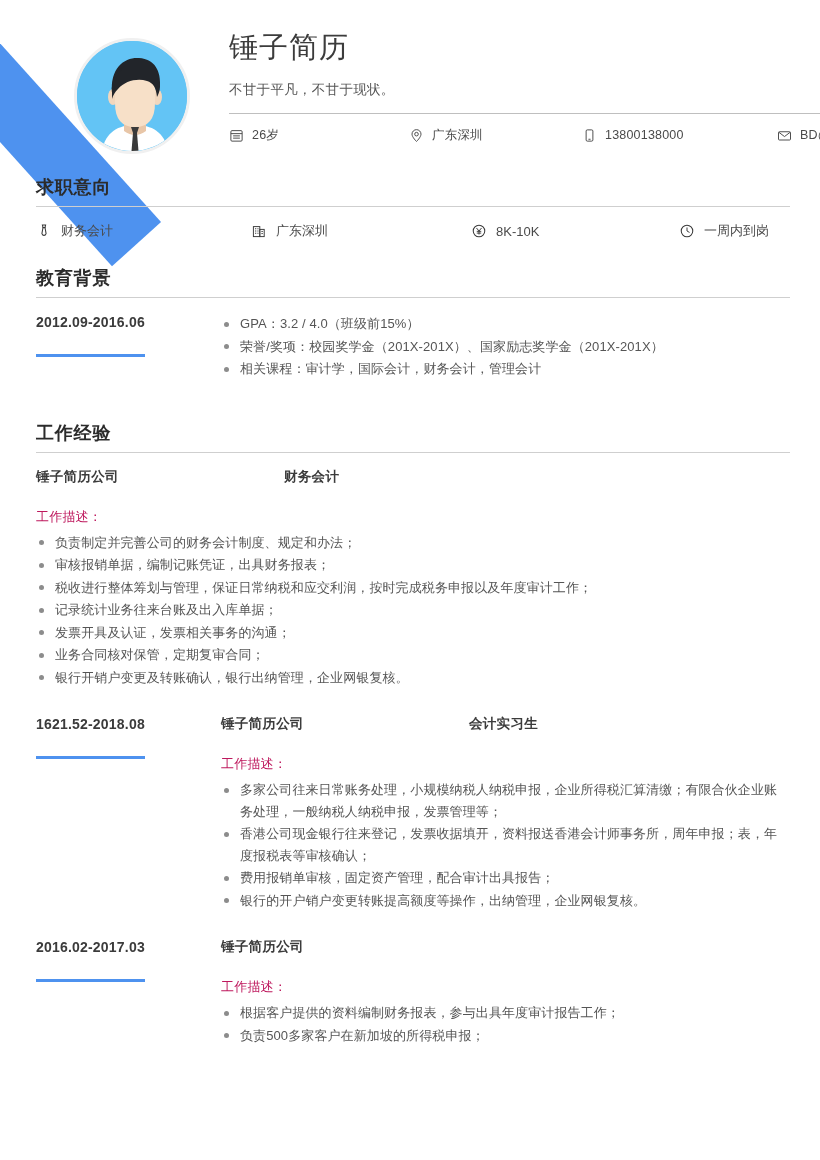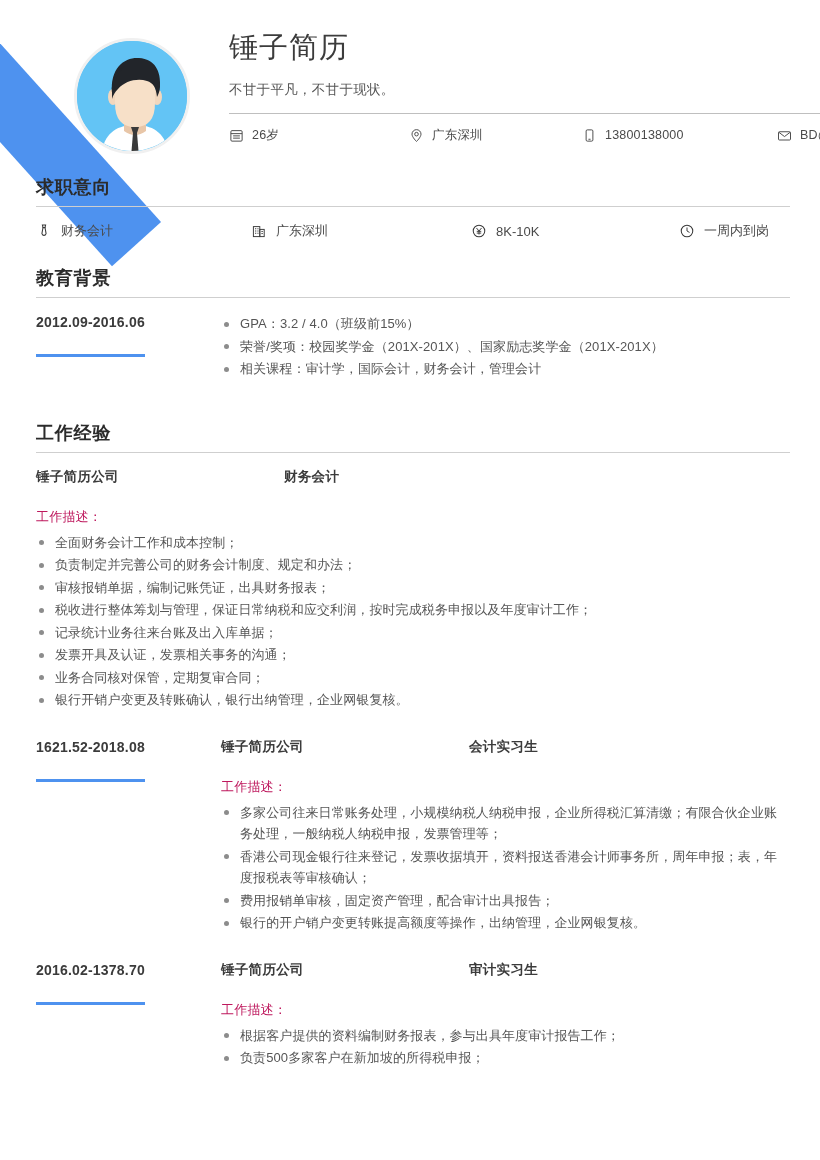--- a/index.html
+++ b/index.html
@@ -355,21 +355,20 @@
   <div class="section-rule"></div>
 
   <div class="entry">
     <div class="entry-body">
       <div class="entry-heads">
         <span class="entry-org">锤子简历公司</span>
         <span class="entry-role">财务会计</span>
       </div>
       <div class="desc-label">工作描述：</div>
       <ul class="bullets">
-        <li>全面财务会计工作和成本控制；</li>
         <li>负责制定并完善公司的财务会计制度、规定和办法；</li>
         <li>审核报销单据，编制记账凭证，出具财务报表；</li>
         <li>税收进行整体筹划与管理，保证日常纳税和应交利润，按时完成税务申报以及年度审计工作；</li>
         <li>记录统计业务往来台账及出入库单据；</li>
         <li>发票开具及认证，发票相关事务的沟通；</li>
         <li>业务合同核对保管，定期复审合同；</li>
         <li>银行开销户变更及转账确认，银行出纳管理，企业网银复核。</li>
       </ul>
     </div>
   </div>
@@ -392,26 +391,25 @@
         <li>费用报销单审核，固定资产管理，配合审计出具报告；</li>
         <li>银行的开户销户变更转账提高额度等操作，出纳管理，企业网银复核。</li>
       </ul>
     </div>
   </div>
 
   <div class="entry-gap-md"></div>
 
   <div class="entry">
     <div class="entry-date-col">
-      <span class="entry-date">2016.02-1378.70</span>
+      <span class="entry-date">2016.02-2017.03</span>
     </div>
     <div class="entry-body">
       <div class="entry-heads">
         <span class="entry-org">锤子简历公司</span>
-        <span class="entry-role">审计实习生</span>
       </div>
       <div class="desc-label">工作描述：</div>
       <ul class="bullets">
         <li>根据客户提供的资料编制财务报表，参与出具年度审计报告工作；</li>
         <li>负责500多家客户在新加坡的所得税申报；</li>
       </ul>
     </div>
   </div>
 
   <div class="sec-gap-lg"></div>

